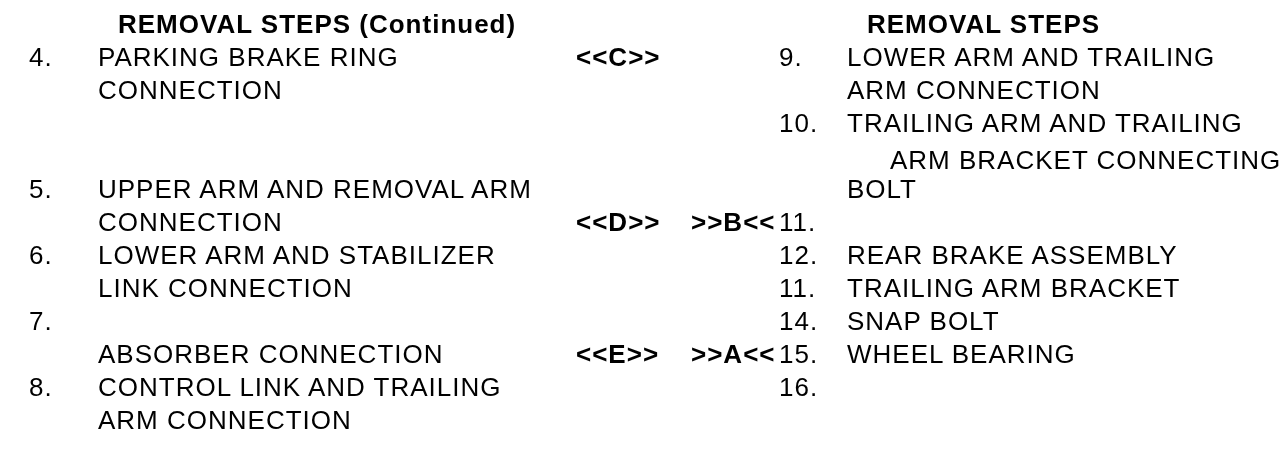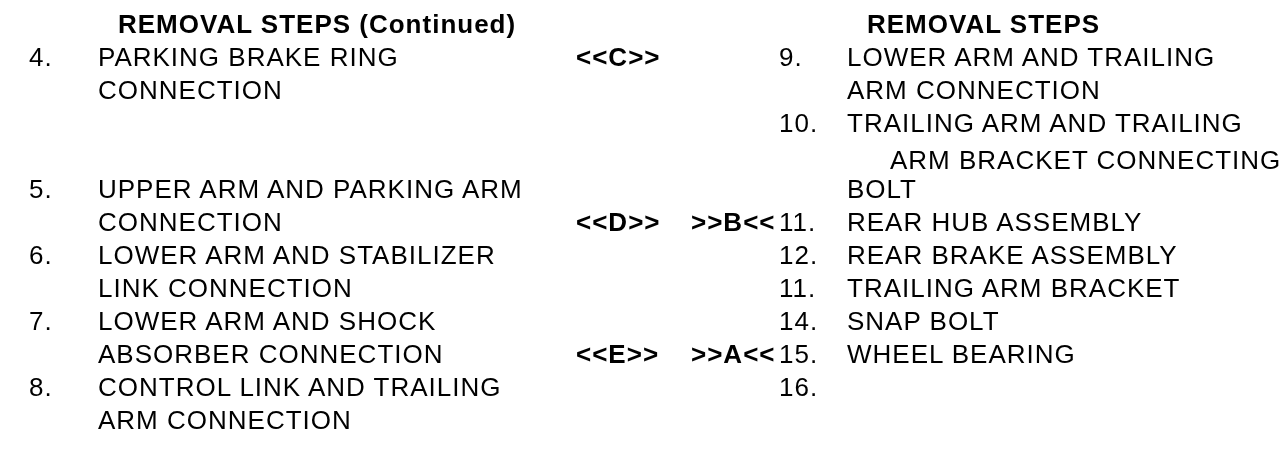--- a/index.html
+++ b/index.html
@@ -55,29 +55,28 @@
 
 <div id="page">
 
   <span class="line bold ltxt r1">REMOVAL STEPS (Continued)</span>
 
   <span class="line lnum r2">4.</span>
   <span class="line ltxt r2">PARKING BRAKE RING</span>
   <span class="line ltxt r3">CONNECTION</span>
 
   <span class="line lnum r6">5.</span>
-  <span class="line ltxt r6">UPPER ARM AND PARKING ARM</span>
+  <span class="line ltxt r6">UPPER ARM AND REMOVAL ARM</span>
   <span class="line ltxt r7">CONNECTION</span>
 
   <span class="line lnum r8">6.</span>
   <span class="line ltxt r8">LOWER ARM AND STABILIZER</span>
   <span class="line ltxt r9">LINK CONNECTION</span>
 
   <span class="line lnum r10">7.</span>
-  <span class="line ltxt r10">LOWER ARM AND SHOCK</span>
   <span class="line ltxt r11">ABSORBER CONNECTION</span>
 
   <span class="line lnum r12">8.</span>
   <span class="line ltxt r12">CONTROL LINK AND TRAILING</span>
   <span class="line ltxt r13">ARM CONNECTION</span>
 
   <span class="line bold m1 r2">&lt;&lt;C&gt;&gt;</span>
   <span class="line bold m1 r7">&lt;&lt;D&gt;&gt;</span>
   <span class="line bold m1 r11">&lt;&lt;E&gt;&gt;</span>
 
@@ -89,21 +88,20 @@
   <span class="line rnum r2">9.</span>
   <span class="line rtxt r2">LOWER ARM AND TRAILING</span>
   <span class="line rtxt r3">ARM CONNECTION</span>
 
   <span class="line rnum r4">10.</span>
   <span class="line rtxt r4">TRAILING ARM AND TRAILING</span>
   <span class="line rtxt r5">ARM BRACKET CONNECTING</span>
   <span class="line rtxt r6">BOLT</span>
 
   <span class="line rnum r7">11.</span>
-  <span class="line rtxt r7">REAR HUB ASSEMBLY</span>
 
   <span class="line rnum r8">12.</span>
   <span class="line rtxt r8">REAR BRAKE ASSEMBLY</span>
 
   <span class="line rnum r9">11.</span>
   <span class="line rtxt r9">TRAILING ARM BRACKET</span>
 
   <span class="line rnum r10">14.</span>
   <span class="line rtxt r10">SNAP BOLT</span>
 

